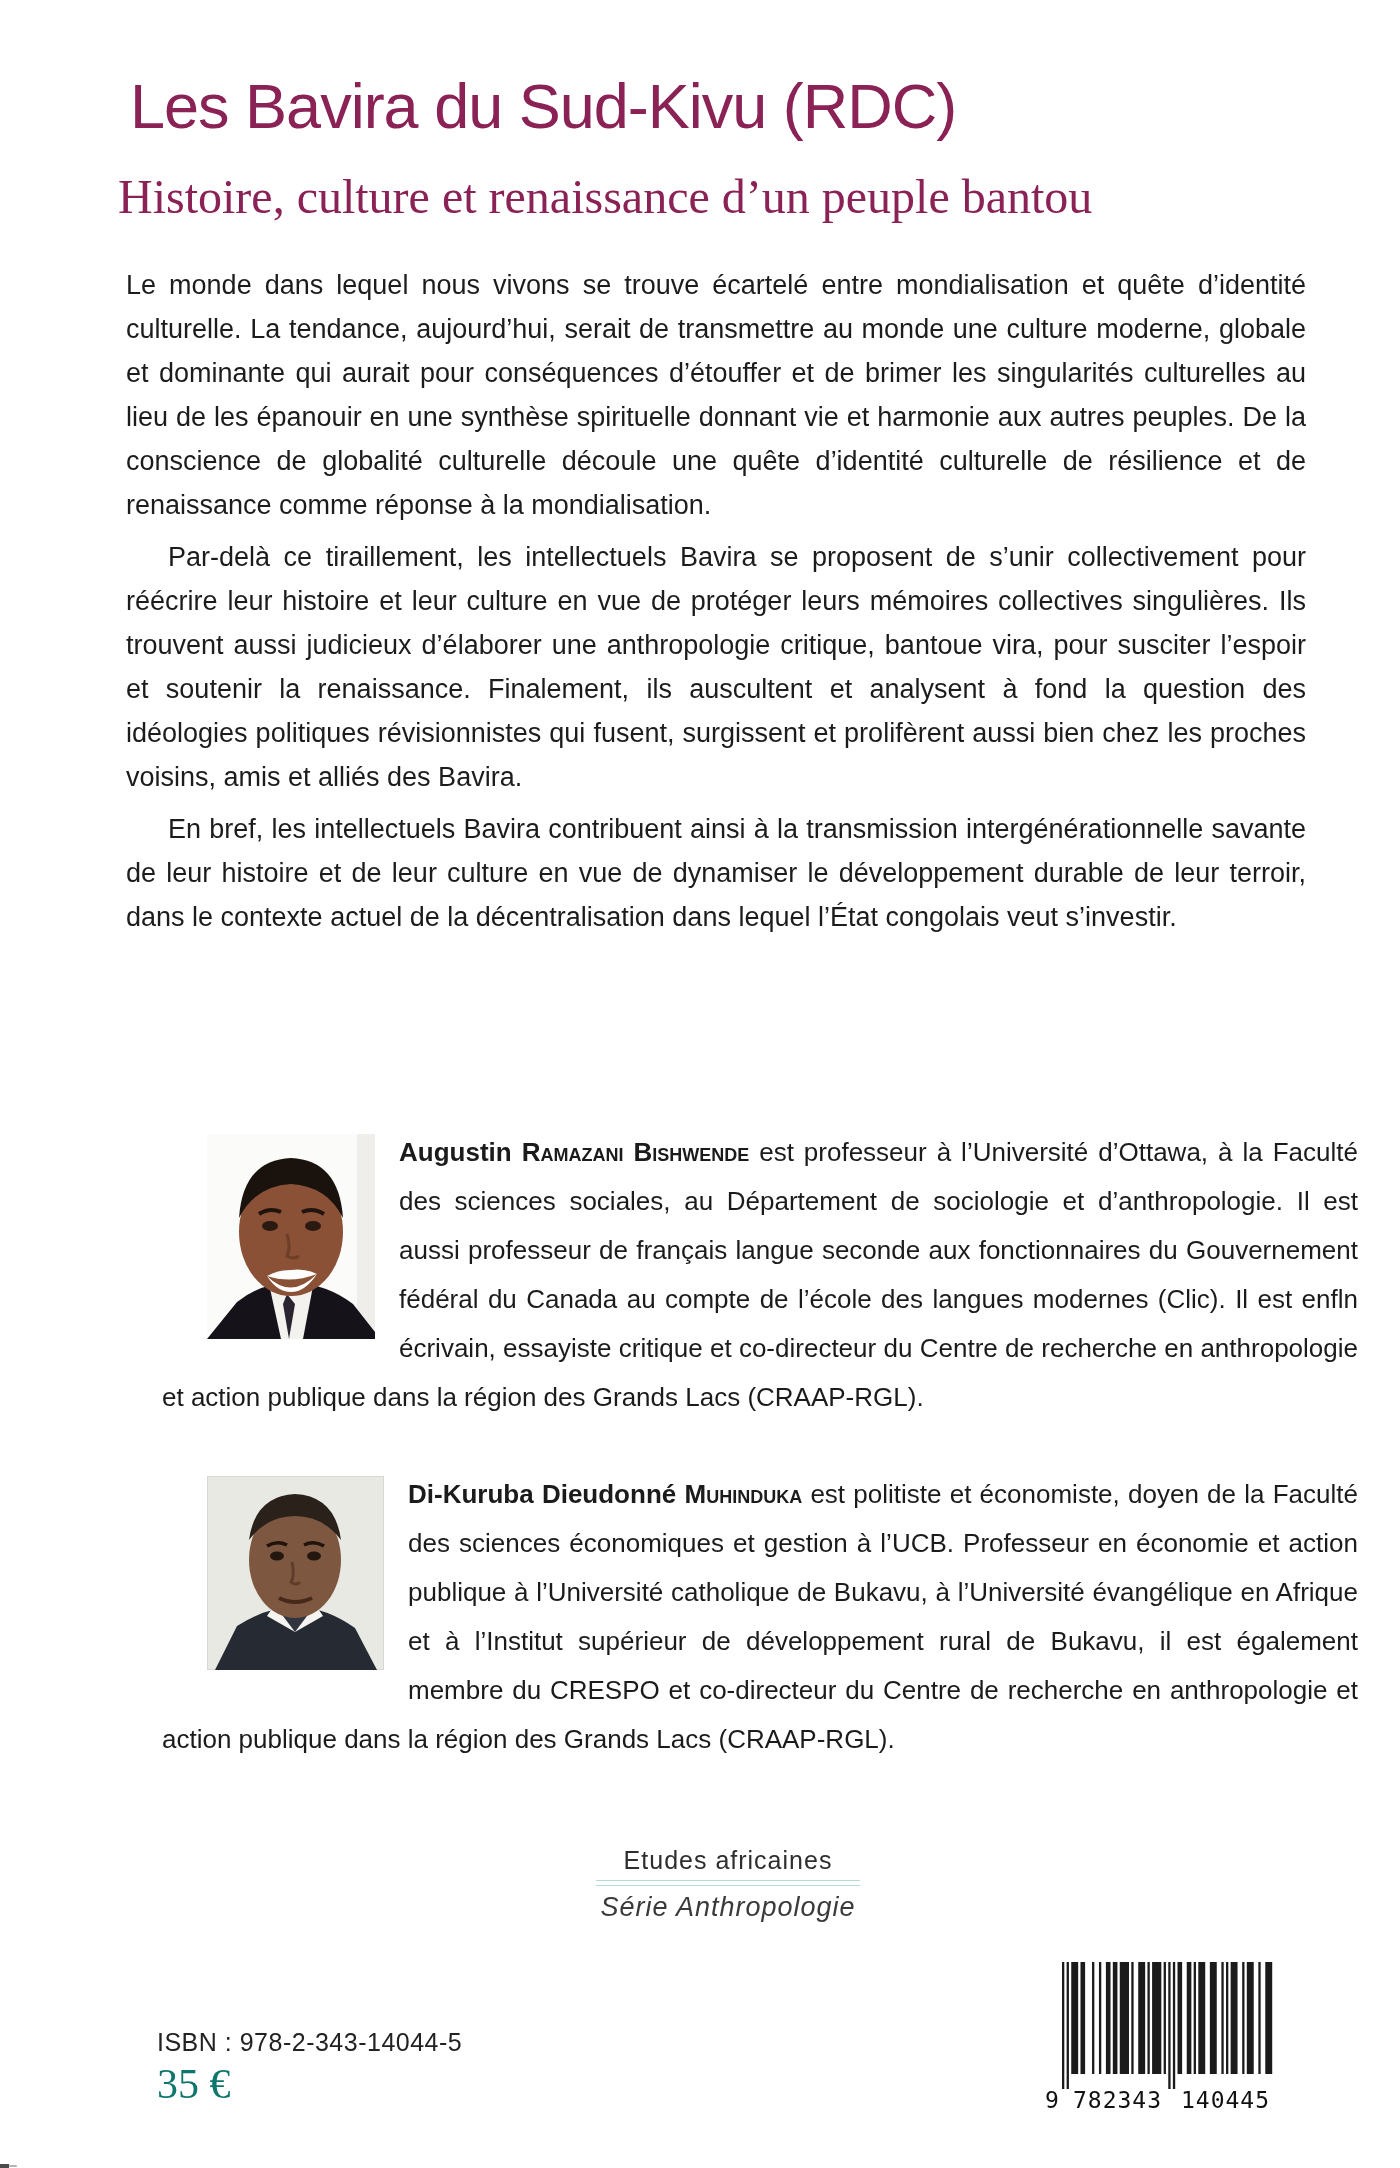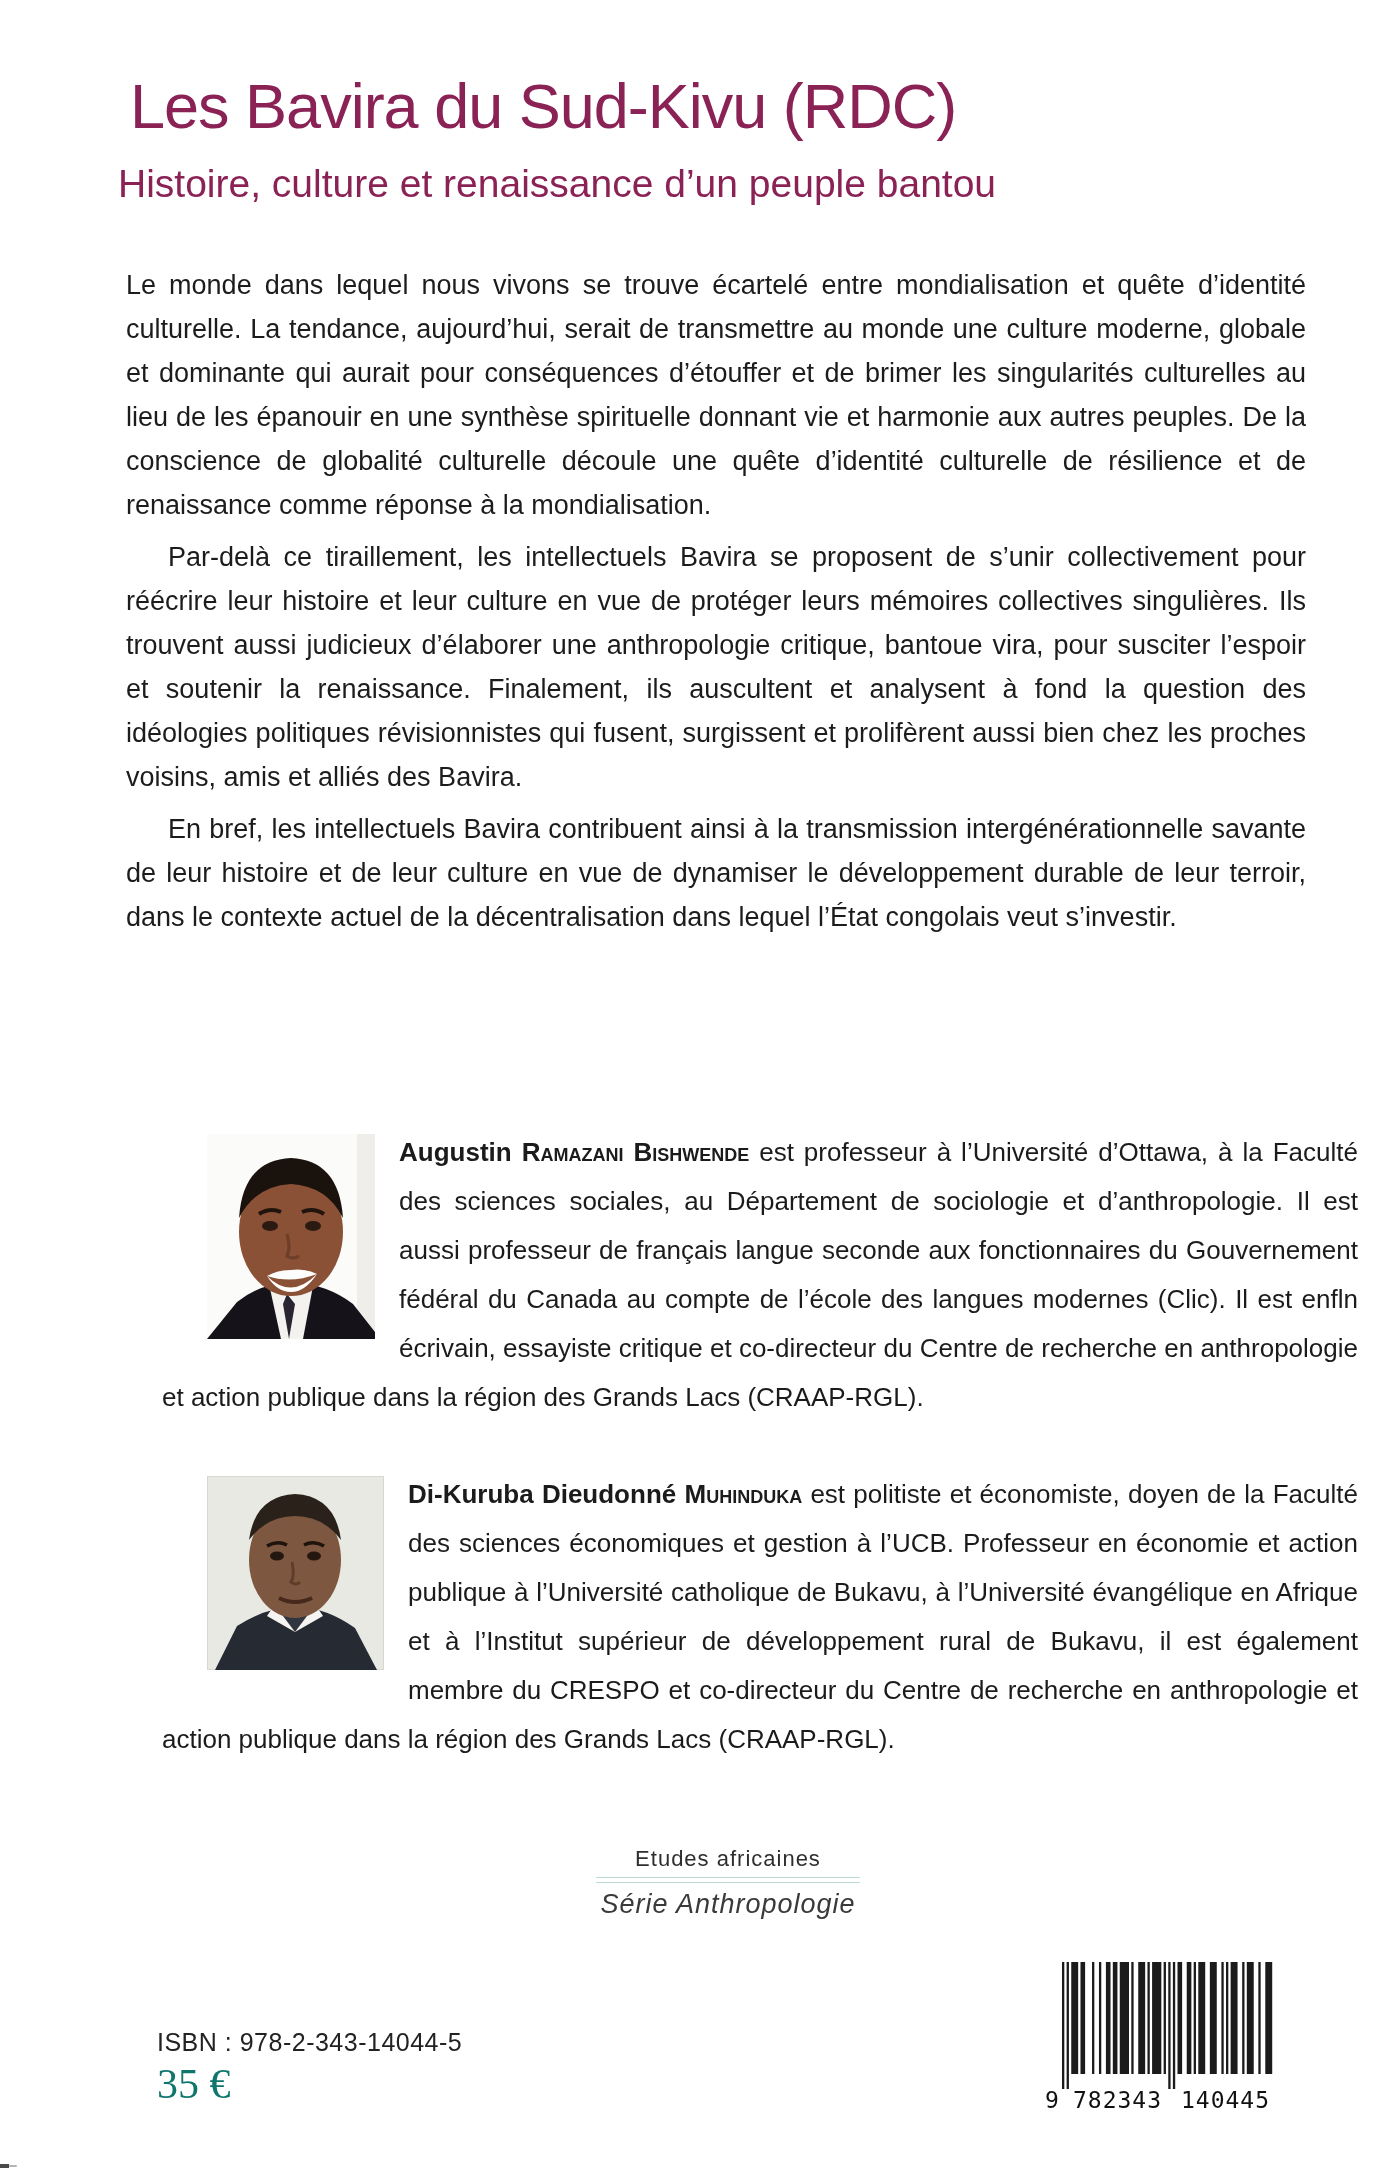--- a/index.html
+++ b/index.html
@@ -1,39 +1,39 @@
 <!DOCTYPE html>
 <html><head>
 <meta charset="utf-8">
 <style>
   html,body{margin:0;padding:0;background:#ffffff;}
   .page{position:relative;width:1400px;height:2168px;background:#ffffff;overflow:hidden;
         font-family:"Liberation Sans", sans-serif;color:#1c1c1c;}
 
   .title{position:absolute;left:118px;top:70px;font-size:63px;font-weight:500;
          letter-spacing:-1px;color:#8b2256;white-space:nowrap;margin-left:12px;}
-  .subtitle{position:absolute;left:118px;top:162px;font-size:39px;font-weight:500;
-            color:#8b2256;white-space:nowrap;}
+  .subtitle{position:absolute;left:118px;top:169px;font-size:48px;font-weight:500;
+            color:#8b2256;white-space:nowrap;font-family:Liberation Serif, serif;}
 
   .blurb{position:absolute;left:118px;top:255px;width:1196px;
          font-size:27px;line-height:44px;text-align:justify;color:#1c1c1c;}
   .blurb p{margin:8px;text-indent:42px;}
   .blurb p:first-child{text-indent:0;}
 
   .bio{position:absolute;left:118px;width:1196px;
        font-size:26px;line-height:49px;text-align:justify;color:#1b1b1b;margin-left:44px;}
   .bio-1{top:1128px;}
   .bio-2{top:1470px;}
   .bio-photo{float:left;margin:6px 24px 6px 45px;display:block;}
   .bio-name{font-weight:bold;}
   .caps{font-variant:small-caps;}
 
   .collection{position:absolute;left:578px;top:1846px;width:300px;
               display:flex;flex-direction:column;align-items:center;}
-  .collection-name{font-size:22px;font-weight:300;letter-spacing:1px;color:#2e2e2e;
+  .collection-name{font-size:25px;font-weight:300;letter-spacing:1px;color:#2e2e2e;
                    font-family:"Liberation Sans", sans-serif;}
   .collection-underline{width:264px;height:4px;margin-top:5px;
                         border-top:1px solid #bcd9d3;border-bottom:1px solid #bcd9d3;}
   .series-name{margin-top:6px;font-size:27px;font-style:italic;font-weight:300;
                letter-spacing:1px;color:#3a3a3a;}
 
   .isbn{position:absolute;left:157px;top:2028px;font-size:25px;letter-spacing:0.5px;color:#222;}
   .price{position:absolute;left:157px;top:2060px;font-size:42px;
          font-family:"Liberation Serif", serif;color:#0f766e;}
 

